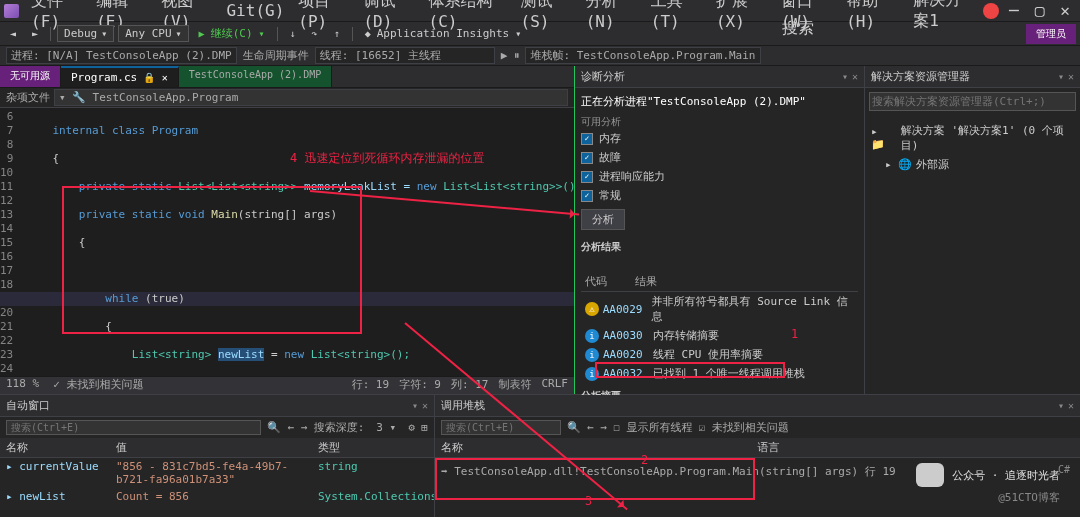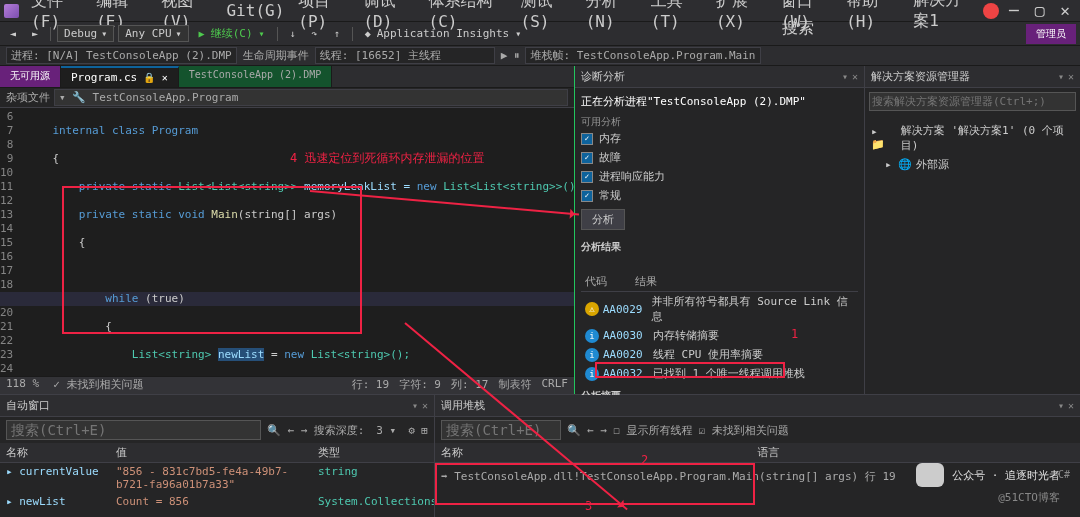--- a/index.html
+++ b/index.html
@@ -53,21 +53,21 @@
 .tbl-hdr{display:flex;padding:2px 4px;border-bottom:1px solid #3f3f46;font-size:10px;color:#aaa;margin-top:18px}
 .tbl-hdr>div:first-child{width:50px}
 .row{display:flex;padding:2px 4px;font-size:10px;align-items:center}
 .row .c1{width:50px;color:#9cdcfe}
 .row .ic{width:14px;height:14px;border-radius:50%;display:inline-flex;align-items:center;justify-content:center;font-size:9px;margin-right:4px;color:#fff}
 .ic.w{background:#d9a500}.ic.i{background:#1f8ad2}
 .bottom{display:flex;height:123px;border-top:1px solid #3f3f46}
 .b-left{width:435px;background:#252526;border-right:1px solid #3f3f46;display:flex;flex-direction:column}
 .b-right{flex:1;background:#252526;display:flex;flex-direction:column}
 .search-row{display:flex;align-items:center;padding:3px 6px;gap:6px;font-size:10px;color:#aaa}
-.search-row input{background:#333;border:1px solid #555;color:#ccc;padding:1px 4px;font-size:14px;flex:1;min-width:0}
+.search-row input{background:#333;border:1px solid #555;color:#ccc;padding:1px 4px;font-size:10px;flex:1;min-width:0}
 .var-tbl{flex:1;overflow:hidden}
 .var-tbl .hdr{display:flex;background:#2d2d30;padding:2px 6px;font-size:10px;border-bottom:1px solid #3f3f46}
 .var-tbl .hdr>div:nth-child(1){width:110px}.var-tbl .hdr>div:nth-child(2){flex:1}.var-tbl .hdr>div:nth-child(3){width:110px}
 .var-tbl .vrow{display:flex;padding:2px 6px;font-size:10px}
 .var-tbl .vrow>div:nth-child(1){width:110px;color:#9cdcfe}.var-tbl .vrow>div:nth-child(2){flex:1;color:#ce9178}.var-tbl .vrow>div:nth-child(3){width:110px;color:#4ec9b0}
 .cs-body{padding:4px 6px;font-size:10px}
 .cs-row{padding:2px 0;color:#aaa}
 .lang-col{position:absolute;right:10px;font-size:10px;color:#888}
 .sol-tree{padding:6px;font-size:11px}
 .sol-tree .node{padding:2px 0;display:flex;align-items:center;gap:4px}

